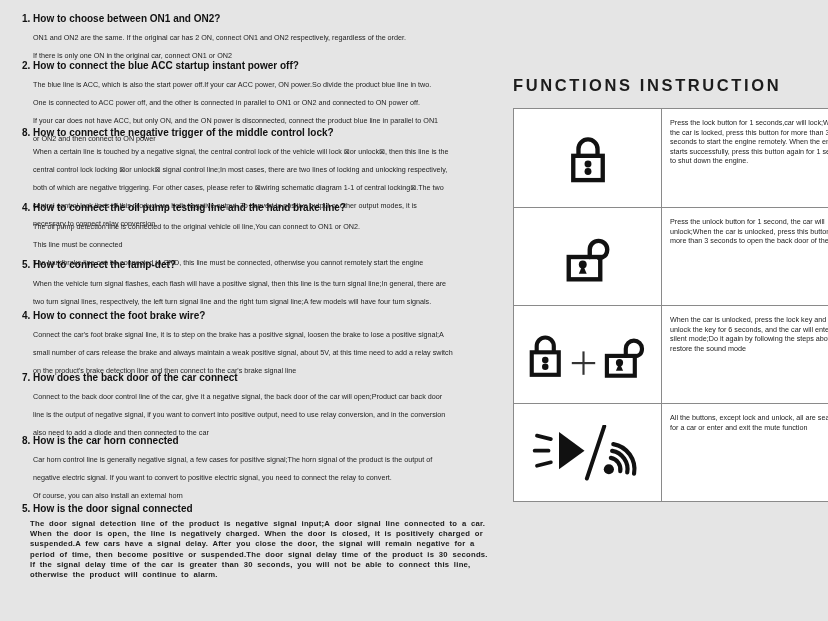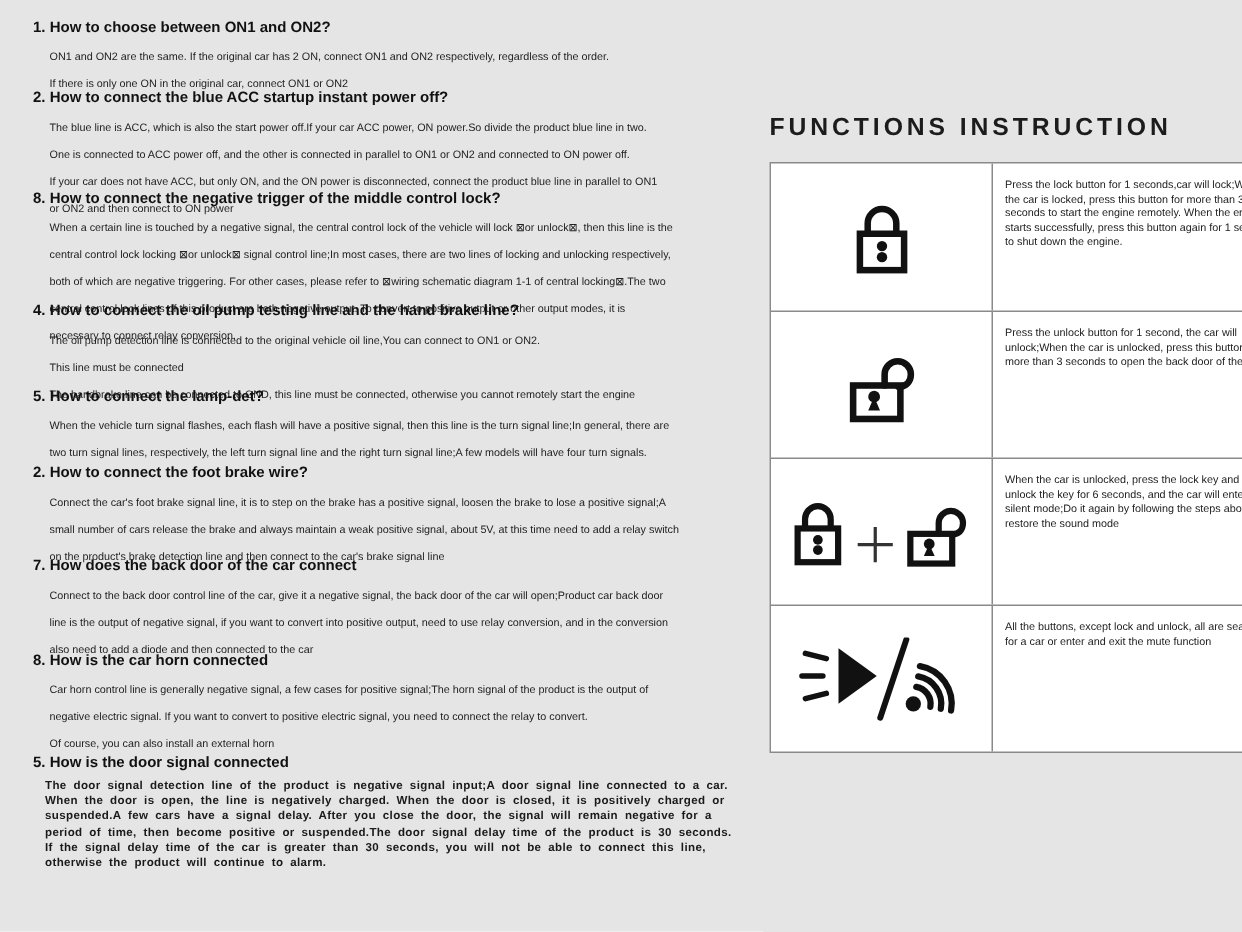--- a/index.html
+++ b/index.html
@@ -96,21 +96,21 @@
 The handbrake line can be connected to GND, this line must be connected, otherwise you cannot remotely start the engine</p>
     </div>
 
     <div class="sec" style="top:259px">
       <h3>5. How to connect the lamp-det?</h3>
       <p>When the vehicle turn signal flashes, each flash will have a positive signal, then this line is the turn signal line;In general, there are
 two turn signal lines, respectively, the left turn signal line and the right turn signal line;A few models will have four turn signals.</p>
     </div>
 
     <div class="sec" style="top:310px">
-      <h3>2. How to connect the foot brake wire?</h3>
+      <h3>4. How to connect the foot brake wire?</h3>
       <p>Connect the car's foot brake signal line, it is to step on the brake has a positive signal, loosen the brake to lose a positive signal;A
 small number of cars release the brake and always maintain a weak positive signal, about 5V, at this time need to add a relay switch
 on the product's brake detection line and then connect to the car's brake signal line</p>
     </div>
 
     <div class="sec" style="top:372px">
       <h3>7. How does the back door of the car connect</h3>
       <p>Connect to the back door control line of the car, give it a negative signal, the back door of the car will open;Product car back door
 line is the output of negative signal, if you want to convert into positive output, need to use relay conversion, and in the conversion
 also need to add a diode and then connected to the car</p>

